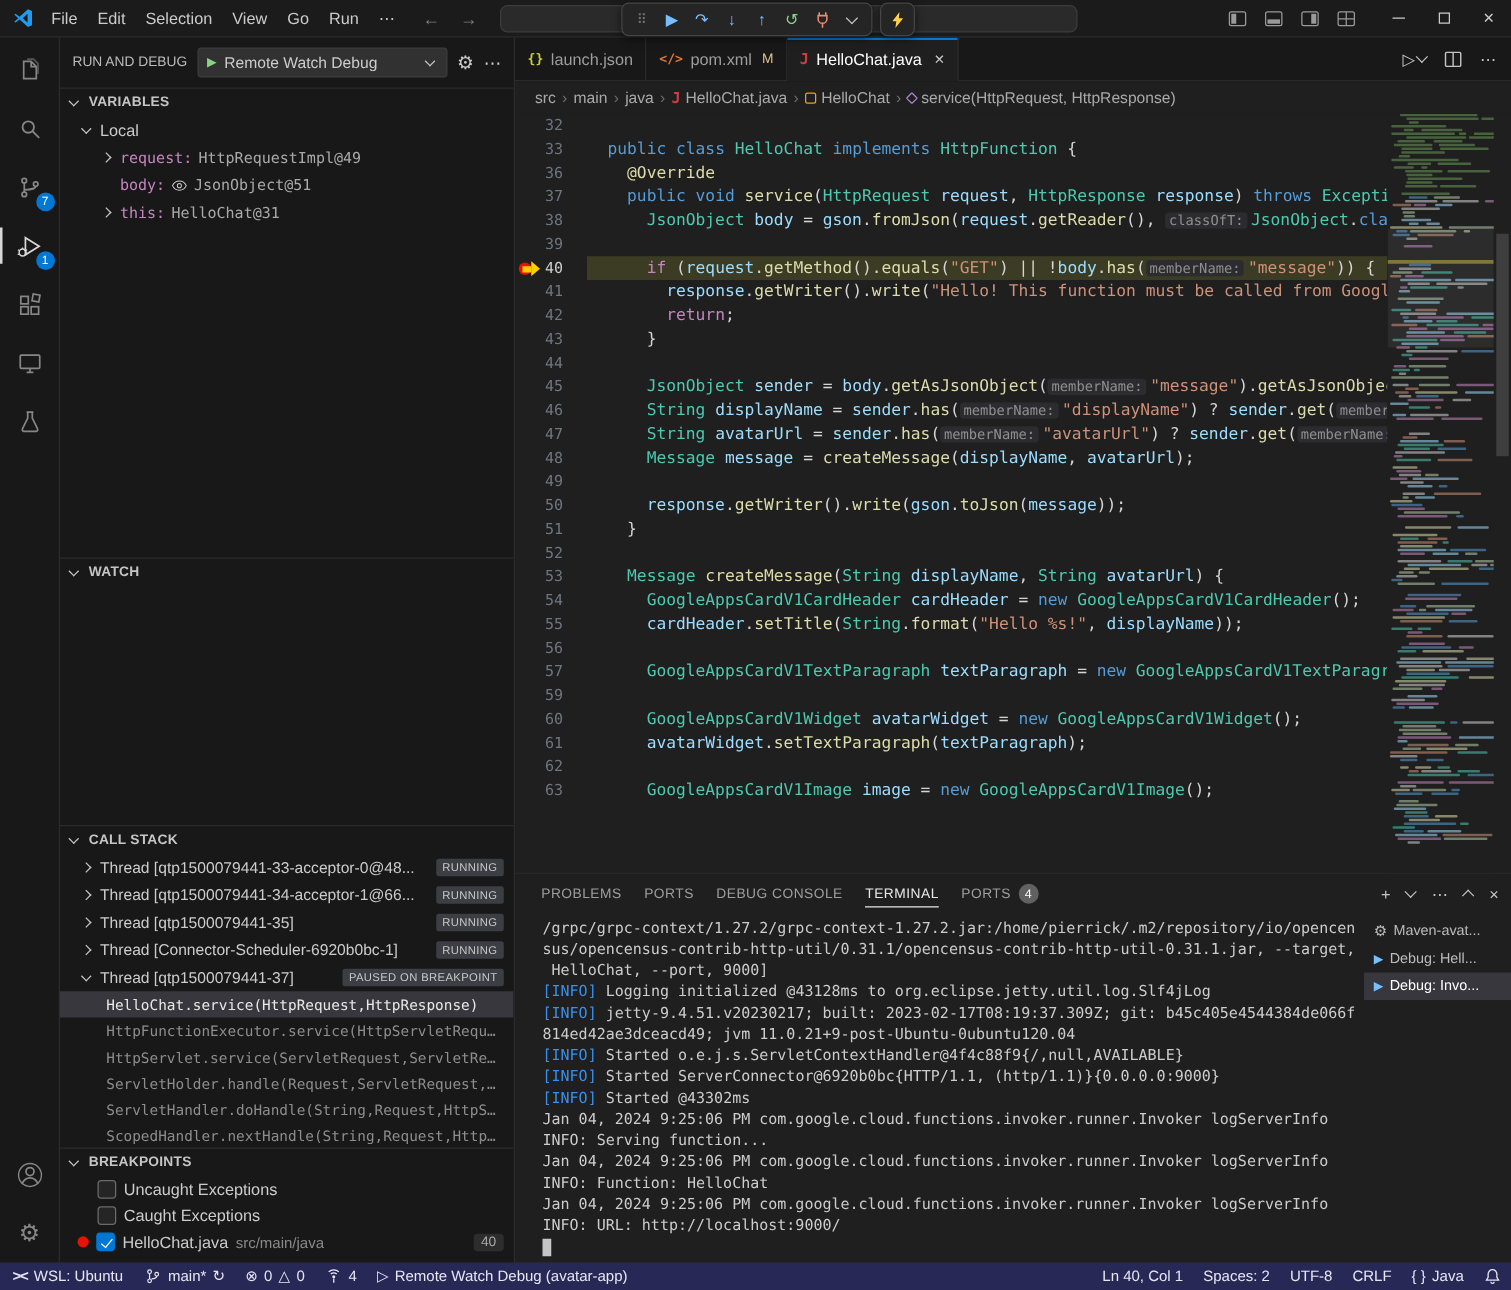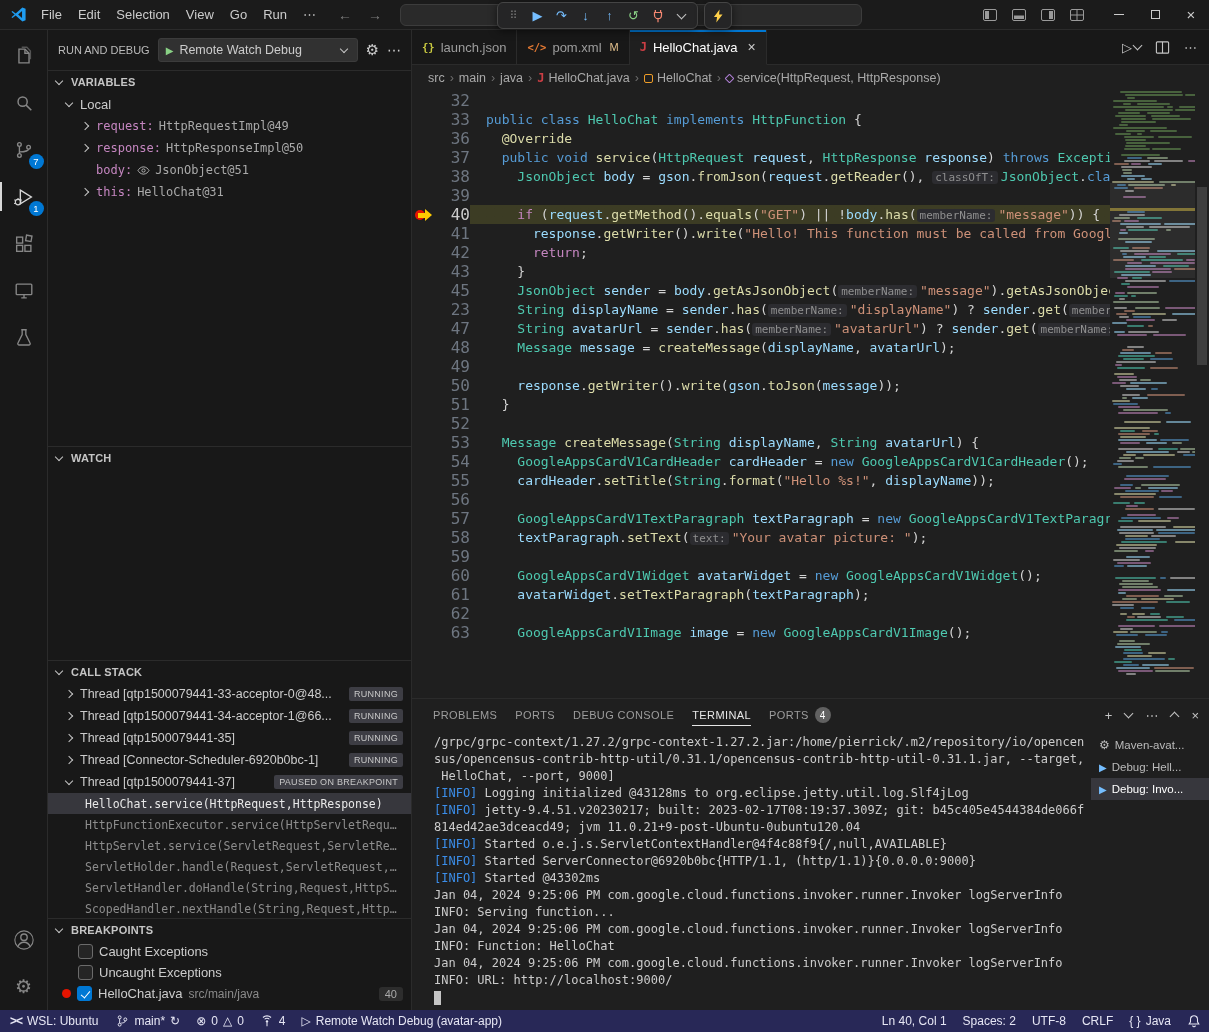--- a/index.html
+++ b/index.html
@@ -106,21 +106,21 @@
 .sym-class{display:inline-block;width:9px;height:9px;border:1.5px solid #ee9d28;border-radius:2px}
 .sym-method{display:inline-block;width:7px;height:7px;border:1.5px solid #b180d7;transform:rotate(45deg);border-radius:1px}
 
 
 .editor-body{flex:1;position:relative;min-height:0;background:#1f1f1f;overflow:hidden}
 .code-scroll{position:absolute;inset:0 99px 0 0;overflow:hidden}
 .code-row{display:flex;height:19px;line-height:19px;align-items:stretch;
   font-family:"DejaVu Sans Mono",monospace;font-size:13px}
 .code-row.active{background:linear-gradient(to right,transparent 58px,rgba(255,255,70,.13) 58px)}
 .glyph{width:24px;flex:none;position:relative}
-.lnum{width:34px;flex:none;text-align:right;color:#6e7681;font-size:16px}
+.lnum{width:34px;flex:none;color:#6e7681;font-size:12px}
 .code-row.active .lnum{color:#cccccc}
 .ltext{flex:1;white-space:pre;overflow:hidden;min-width:0;padding-left:16px}
 .tk-k{color:#569cd6}.tk-c{color:#c586c0}.tk-t{color:#4ec9b0}.tk-f{color:#dcdcaa}
 .tk-s{color:#ce9178}.tk-v{color:#9cdcfe}.tk-p{color:#d4d4d4}.tk-a{color:#dcdcaa}
 .tk-h{background:#2c2c30;color:#8f8f8f;border-radius:3px;padding:0 3px;margin-right:3px;font-size:11px}
 .bp-dot-g{position:absolute;left:3px;top:5px;width:10px;height:10px;border-radius:50%;background:#e51400}
 .dbg-arrow{position:absolute;left:6px;top:7.5px;width:7px;height:5px;background:#ffcc00}
 .dbg-arrow:after{content:'';position:absolute;left:7px;top:-3.5px;border-left:7px solid #ffcc00;
   border-top:6px solid transparent;border-bottom:6px solid transparent}
 .minimap{position:absolute;top:0;right:14px;width:85px;bottom:0;overflow:hidden;background:#1f1f1f}
@@ -337,25 +337,20 @@
             <div class="trow">
               <span class="chev down"></span>
               <span class="scope-label">Local</span>
             </div>
             <div class="trow var">
               <span class="chev"></span>
               <span class="var-name">request:</span>
               <span class="var-val">HttpRequestImpl@49</span>
             </div>
             <div class="trow var">
-              <span class="chev"></span>
-              <span class="var-name">response:</span>
-              <span class="var-val">HttpResponseImpl@50</span>
-            </div>
-            <div class="trow var">
               <span class="chev-spacer"></span>
               <span class="var-name">body:</span>
               <span class="eye">
                 <svg width="13" height="13" viewBox="0 0 16 16">
                   <path d="M8 3.5C4.6 3.5 2 6.3 1.2 8c.8 1.7 3.4 4.5 6.8 4.5s6-2.8 6.8-4.5C14 6.3 11.4 3.5 8 3.5z" fill="none" stroke="#cccccc"></path>
                   <circle cx="8" cy="8" r="2" fill="none" stroke="#cccccc"></circle>
                 </svg>
               </span>
               <span class="var-val">JsonObject@51</span>
             </div>
@@ -428,25 +423,25 @@
       </div>
 
       <div class="section" style="flex:1">
         <div class="sec-header">
           <span class="chev down"></span>
           <span>BREAKPOINTS</span>
         </div>
         <div class="sec-body">
             <div class="bp-row exception">
               <span class="checkbox"></span>
-              <span class="bp-file">Caught Exceptions</span>
+              <span class="bp-file">Uncaught Exceptions</span>
             </div>
             <div class="bp-row exception">
               <span class="checkbox"></span>
-              <span class="bp-file">Uncaught Exceptions</span>
+              <span class="bp-file">Caught Exceptions</span>
             </div>
             <div class="bp-row">
               <span class="bp-dot"></span>
               <span class="checkbox checked"></span>
               <span class="bp-file">HelloChat.java</span>
               <span class="bp-path">src/main/java</span>
               <span class="bp-line">40</span>
             </div>
           </div>
       </div>
@@ -563,26 +558,31 @@
               <span class="lnum">42</span>
               <span class="ltext"><span class="tk-p">      </span><span class="tk-c">return</span><span class="tk-p">;</span></span>
             </div>
             <div class="code-row">
               <span class="glyph"></span>
               <span class="lnum">43</span>
               <span class="ltext"><span class="tk-p">    }</span></span>
             </div>
             <div class="code-row">
               <span class="glyph"></span>
+              <span class="lnum">44</span>
+              <span class="ltext"></span>
+            </div>
+            <div class="code-row">
+              <span class="glyph"></span>
               <span class="lnum">45</span>
               <span class="ltext"><span class="tk-p">    </span><span class="tk-t">JsonObject</span><span class="tk-p"> </span><span class="tk-v">sender</span><span class="tk-p"> = </span><span class="tk-v">body</span><span class="tk-p">.</span><span class="tk-f">getAsJsonObject</span><span class="tk-p">(</span><span class="tk-h">memberName:</span><span class="tk-s">"message"</span><span class="tk-p">).</span><span class="tk-f">getAsJsonObject</span></span>
             </div>
             <div class="code-row">
               <span class="glyph"></span>
-              <span class="lnum">23</span>
+              <span class="lnum">46</span>
               <span class="ltext"><span class="tk-p">    </span><span class="tk-t">String</span><span class="tk-p"> </span><span class="tk-v">displayName</span><span class="tk-p"> = </span><span class="tk-v">sender</span><span class="tk-p">.</span><span class="tk-f">has</span><span class="tk-p">(</span><span class="tk-h">memberName:</span><span class="tk-s">"displayName"</span><span class="tk-p">) ? </span><span class="tk-v">sender</span><span class="tk-p">.</span><span class="tk-f">get</span><span class="tk-p">(</span><span class="tk-h">memberName:</span></span>
             </div>
             <div class="code-row">
               <span class="glyph"></span>
               <span class="lnum">47</span>
               <span class="ltext"><span class="tk-p">    </span><span class="tk-t">String</span><span class="tk-p"> </span><span class="tk-v">avatarUrl</span><span class="tk-p"> = </span><span class="tk-v">sender</span><span class="tk-p">.</span><span class="tk-f">has</span><span class="tk-p">(</span><span class="tk-h">memberName:</span><span class="tk-s">"avatarUrl"</span><span class="tk-p">) ? </span><span class="tk-v">sender</span><span class="tk-p">.</span><span class="tk-f">get</span><span class="tk-p">(</span><span class="tk-h">memberName:</span></span>
             </div>
             <div class="code-row">
               <span class="glyph"></span>
               <span class="lnum">48</span>
@@ -625,25 +625,20 @@
             </div>
             <div class="code-row">
               <span class="glyph"></span>
               <span class="lnum">56</span>
               <span class="ltext"></span>
             </div>
             <div class="code-row">
               <span class="glyph"></span>
               <span class="lnum">57</span>
               <span class="ltext"><span class="tk-p">    </span><span class="tk-t">GoogleAppsCardV1TextParagraph</span><span class="tk-p"> </span><span class="tk-v">textParagraph</span><span class="tk-p"> = </span><span class="tk-k">new </span><span class="tk-t">GoogleAppsCardV1TextParagraph</span></span>
-            </div>
-            <div class="code-row">
-              <span class="glyph"></span>
-              <span class="lnum">58</span>
-              <span class="ltext"><span class="tk-p">    </span><span class="tk-v">textParagraph</span><span class="tk-p">.</span><span class="tk-f">setText</span><span class="tk-p">(</span><span class="tk-h">text:</span><span class="tk-s">"Your avatar picture: "</span><span class="tk-p">);</span></span>
             </div>
             <div class="code-row">
               <span class="glyph"></span>
               <span class="lnum">59</span>
               <span class="ltext"></span>
             </div>
             <div class="code-row">
               <span class="glyph"></span>
               <span class="lnum">60</span>
               <span class="ltext"><span class="tk-p">    </span><span class="tk-t">GoogleAppsCardV1Widget</span><span class="tk-p"> </span><span class="tk-v">avatarWidget</span><span class="tk-p"> = </span><span class="tk-k">new </span><span class="tk-t">GoogleAppsCardV1Widget</span><span class="tk-p">();</span></span>

